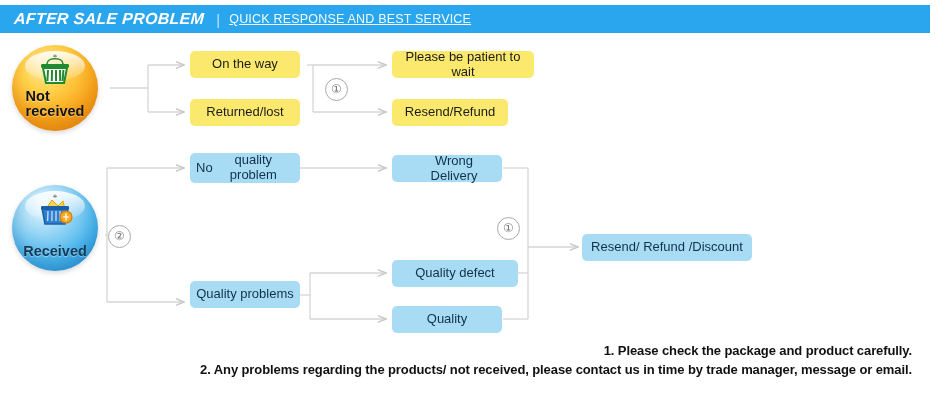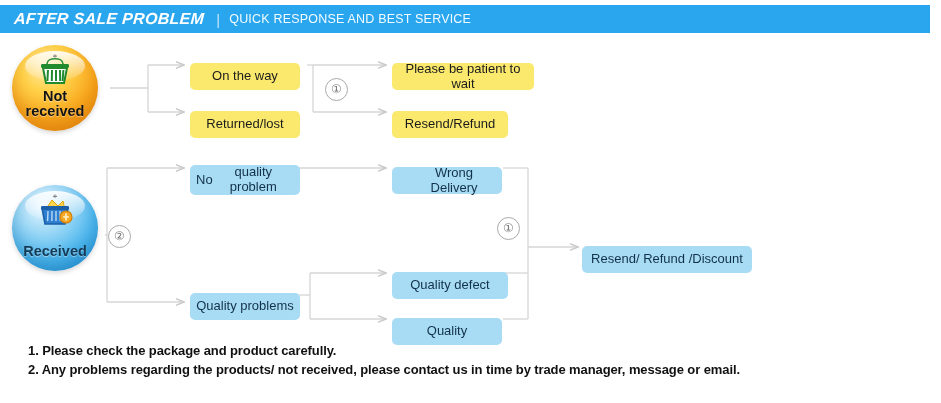--- a/index.html
+++ b/index.html
@@ -45,20 +45,21 @@
     color: #bfe4fb;
     font-size: 15px;
     margin: 0 9px 0 12px;
     font-weight: 300;
   }
   .header-sub {
     color: #f2fbff;
     font-size: 12.5px;
     letter-spacing: 0.2px;
     white-space: nowrap;
+    text-decoration: underline;
   }
 
   
   .badge {
     position: absolute;
     width: 86px;
     height: 86px;
     border-radius: 50%;
     display: flex;
     flex-direction: column;
@@ -87,21 +88,20 @@
     left: 13px;
     width: 60px;
     height: 30px;
     border-radius: 50%;
     background: linear-gradient(to bottom, rgba(255,255,255,0.92), rgba(255,255,255,0.08));
     pointer-events: none;
   }
   .badge-label {
     position: relative;
     z-index: 3;
-    text-align: center;
     line-height: 1.02;
     font-size: 14.5px;
     font-weight: 600;
     color: #131313;
     text-shadow: 0 1px 1px rgba(255,255,255,0.45);
   }
   .badge-blue .badge-label { color: #123a57; }
   .badge-icon {
     position: absolute;
     top: 8px;
@@ -118,21 +118,20 @@
     box-sizing: border-box;
     border-radius: 5px;
     display: flex;
     align-items: center;
     justify-content: center;
     text-align: center;
     font-size: 13px;
     line-height: 1.12;
     color: #1d1d1d;
     padding: 0 6px;
-    margin-top: 12px;
   }
   .fbox.yellow { background: #fbe96e; color: #1b1b1b; }
   .fbox.blue   { background: #a8dcf5; color: #12314a; }
 
   
   .wires {
     position: absolute;
     left: 0;
     top: 0;
     width: 941px;
@@ -152,23 +151,24 @@
     display: flex;
     align-items: center;
     justify-content: center;
     background: #ffffff;
     font-family: "Liberation Serif", serif;
   }
 
   
   .notes {
     position: absolute;
-    left: 28px;
+    left: 2px;
     top: 341px;
     width: 910px;
+    text-align: right;
   }
   .note-line {
     font-size: 13px;
     font-weight: bold;
     color: #111111;
     line-height: 1.48;
     white-space: nowrap;
     letter-spacing: -0.1px;
   }
 </style>
@@ -278,21 +278,21 @@
 
   <div class="fbox blue" style="left:190px; top:153px; width:110px; height:30px; flex-direction:row;">
     <span>No</span>
     <span>quality problem</span>
   </div>
 
   <div class="fbox blue" style="left:190px; top:281px; width:110px; height:27px;">Quality problems</div>
 
   <div class="fbox blue" style="left:392px; top:155px; width:110px; height:27px;padding-left:20px;">Wrong Delivery</div>
 
-  <div class="fbox blue" style="left:392px; top:260px; width:116px; height:27px;">Quality defect</div>
+  <div class="fbox blue" style="left:392px; top:260px; width:126px; height:27px;">Quality defect</div>
 
   <div class="fbox blue" style="left:392px; top:306px; width:110px; height:27px;">Quality</div>
 
   <div class="step-marker" style="left:497px; top:217px;">①</div>
 
   <div class="fbox blue" style="left:582px; top:234px; width:170px; height:27px;">Resend/ Refund /Discount</div>
 
   <div class="notes">
     <div class="note-line">1. Please check the package and product carefully.</div>
     <div class="note-line">2. Any problems regarding the products/ not received, please contact us in time by trade manager, message or email.</div>

